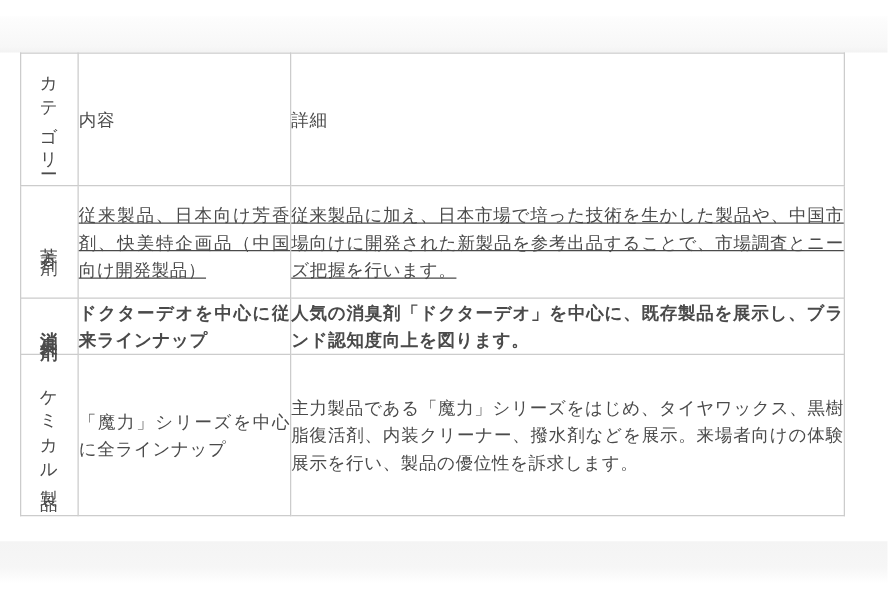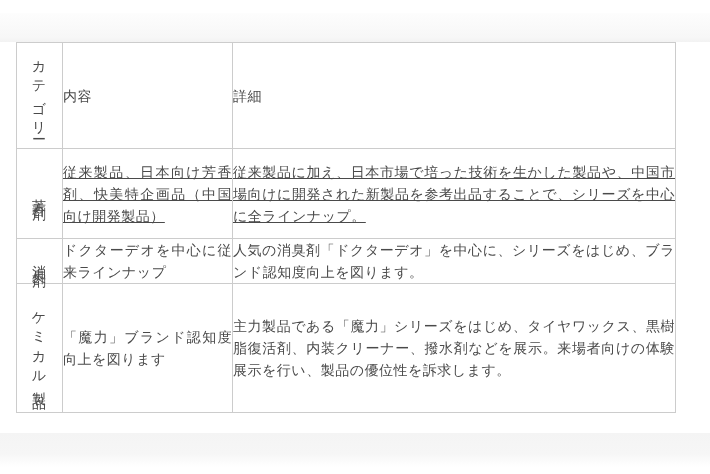--- a/index.html
+++ b/index.html
@@ -35,21 +35,21 @@
     letter-spacing:4px;
     line-height:1;
   }
   td.txt-cell{
     padding:6px 12px;
     text-align:justify;
     letter-spacing:0.5px;
   }
   tr.hdr-row{height:106px;}
   tr.row-1{height:90px;text-decoration:underline;}
-  tr.row-2{height:44px;}
+  tr.row-2{height:44px;font-weight:bold;}
   tr.row-3{height:129px;}
   col.c-cat{width:46px;}
   col.c-content{width:170px;}
   col.c-detail{width:443px;}
 </style>
 </head>
 <body>
 
 <div class="top-band"></div>
 <div class="bottom-band"></div>
@@ -70,30 +70,30 @@
     </td>
     <td class="txt-cell">
       <span>詳細</span>
     </td>
   </tr>
   <tr class="row-1">
     <td class="cat-cell">
       <span class="vtext">芳香剤</span>
     </td>
     <td class="txt-cell">従来製品、日本向け芳香剤、快美特企画品（中国向け開発製品）</td>
-    <td class="txt-cell">従来製品に加え、日本市場で培った技術を生かした製品や、中国市場向けに開発された新製品を参考出品することで、シリーズを中心に全ラインナップ。</td>
+    <td class="txt-cell">従来製品に加え、日本市場で培った技術を生かした製品や、中国市場向けに開発された新製品を参考出品することで、市場調査とニーズ把握を行います。</td>
   </tr>
   <tr class="row-2">
     <td class="cat-cell">
       <span class="vtext">消臭剤</span>
     </td>
     <td class="txt-cell">ドクターデオを中心に従来ラインナップ</td>
-    <td class="txt-cell">人気の消臭剤「ドクターデオ」を中心に、シリーズをはじめ、ブランド認知度向上を図ります。</td>
+    <td class="txt-cell">人気の消臭剤「ドクターデオ」を中心に、既存製品を展示し、ブランド認知度向上を図ります。</td>
   </tr>
   <tr class="row-3">
     <td class="cat-cell">
       <span class="vtext">ケミカル製品</span>
     </td>
-    <td class="txt-cell">「魔力」ブランド認知度向上を図ります</td>
+    <td class="txt-cell">「魔力」シリーズを中心に全ラインナップ</td>
     <td class="txt-cell">主力製品である「魔力」シリーズをはじめ、タイヤワックス、黒樹脂復活剤、内装クリーナー、撥水剤などを展示。来場者向けの体験展示を行い、製品の優位性を訴求します。</td>
   </tr>
 </tbody>
   </table>
 
 </body></html>

